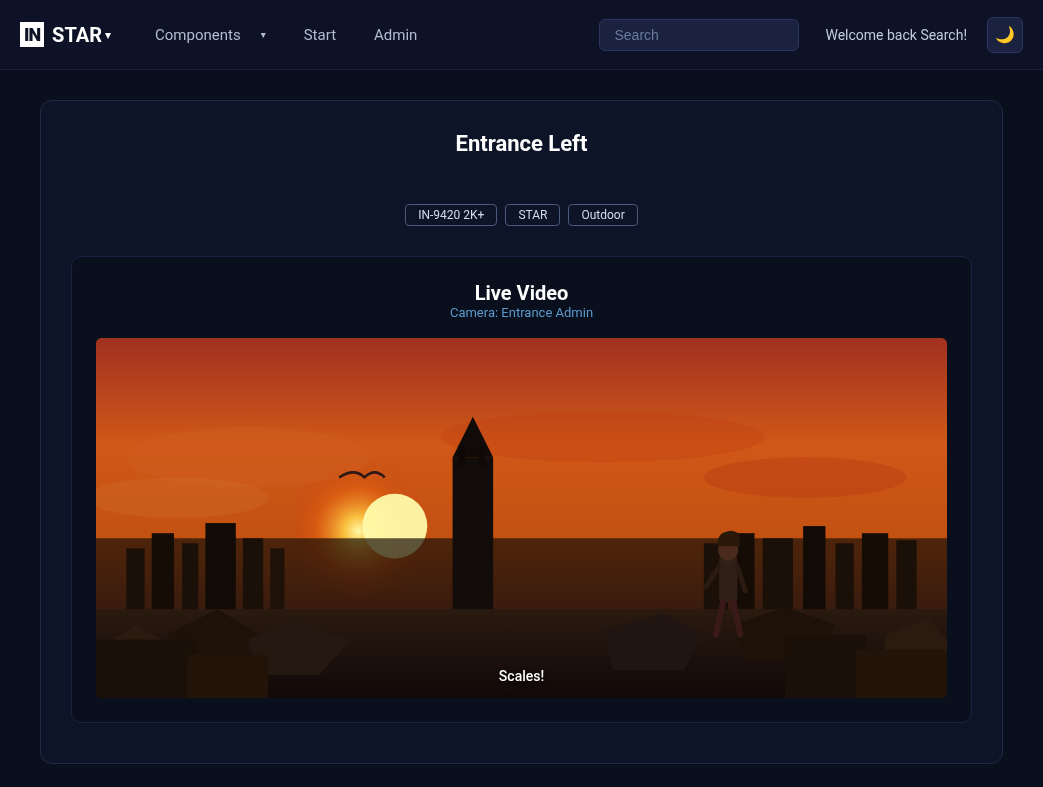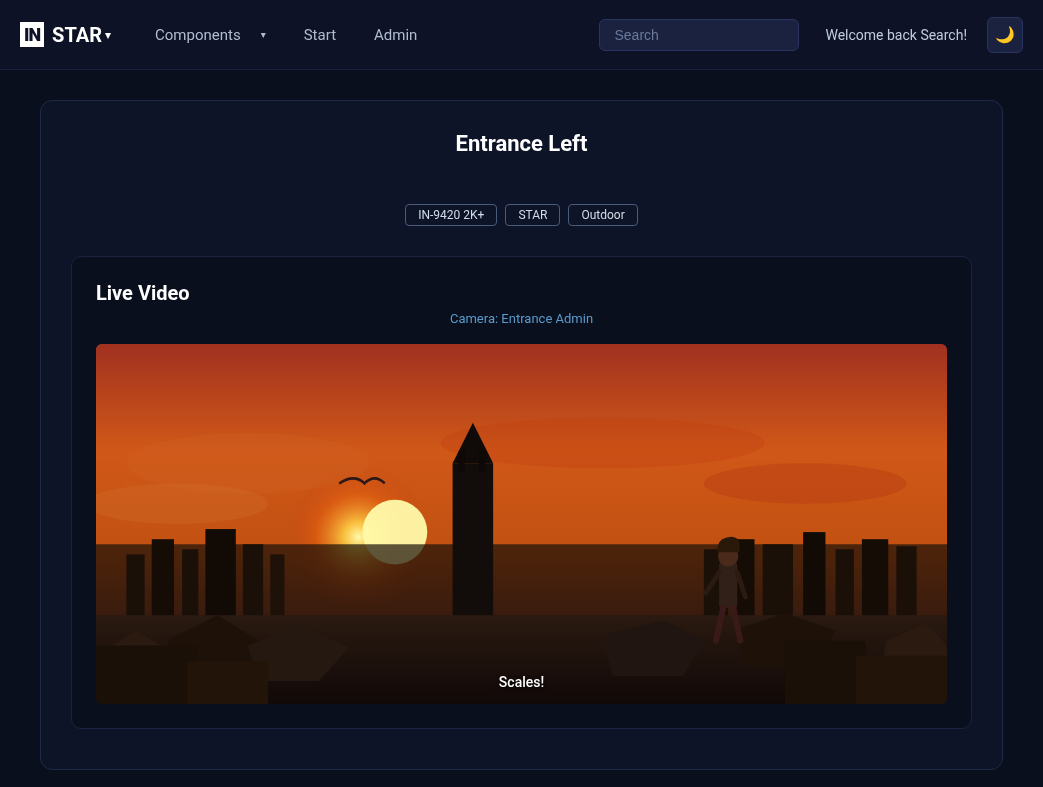--- a/index.html
+++ b/index.html
@@ -162,24 +162,24 @@
 
     
     .video-card {
       background-color: #0a0f1e;
       border-radius: 10px;
       padding: 24px;
       border: 1px solid #1a2440;
     }
 
     .video-title {
+      text-align: center;
       font-size: 20px;
       font-weight: 700;
       color: #ffffff;
-      margin-bottom: 6px;
     }
 
     .video-subtitle {
       text-align: center;
       font-size: 13px;
       color: #5a9acc;
       margin-bottom: 18px;
     }
 
     .video-frame-wrapper {

